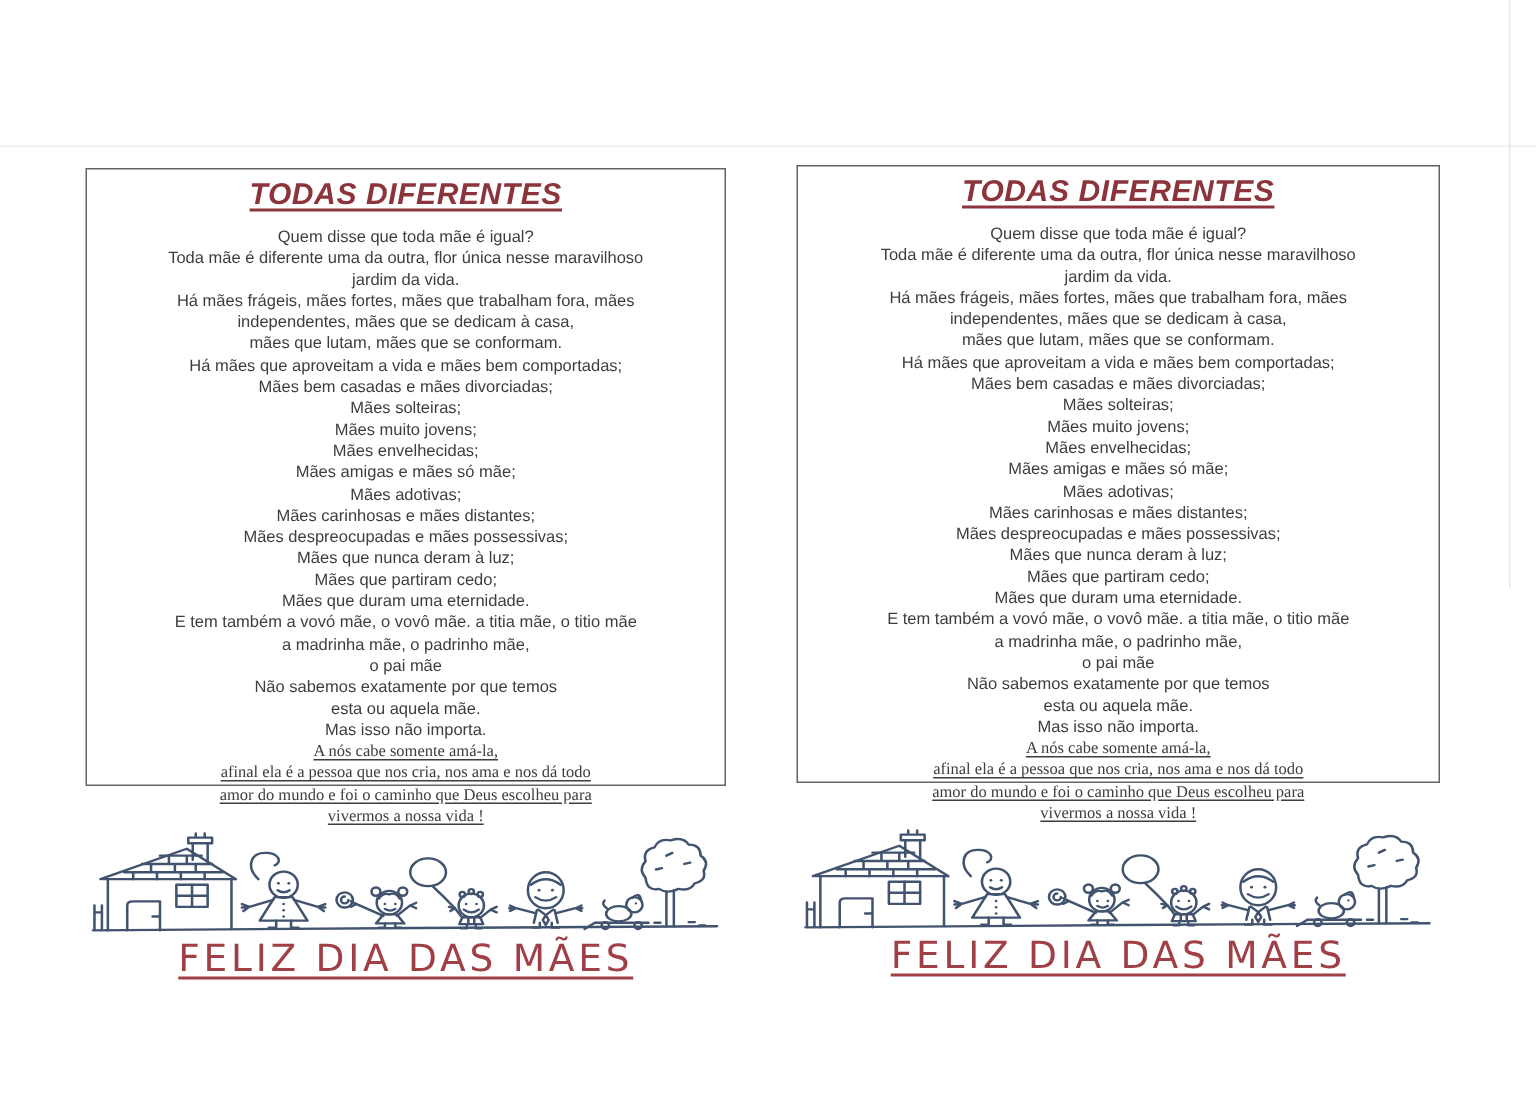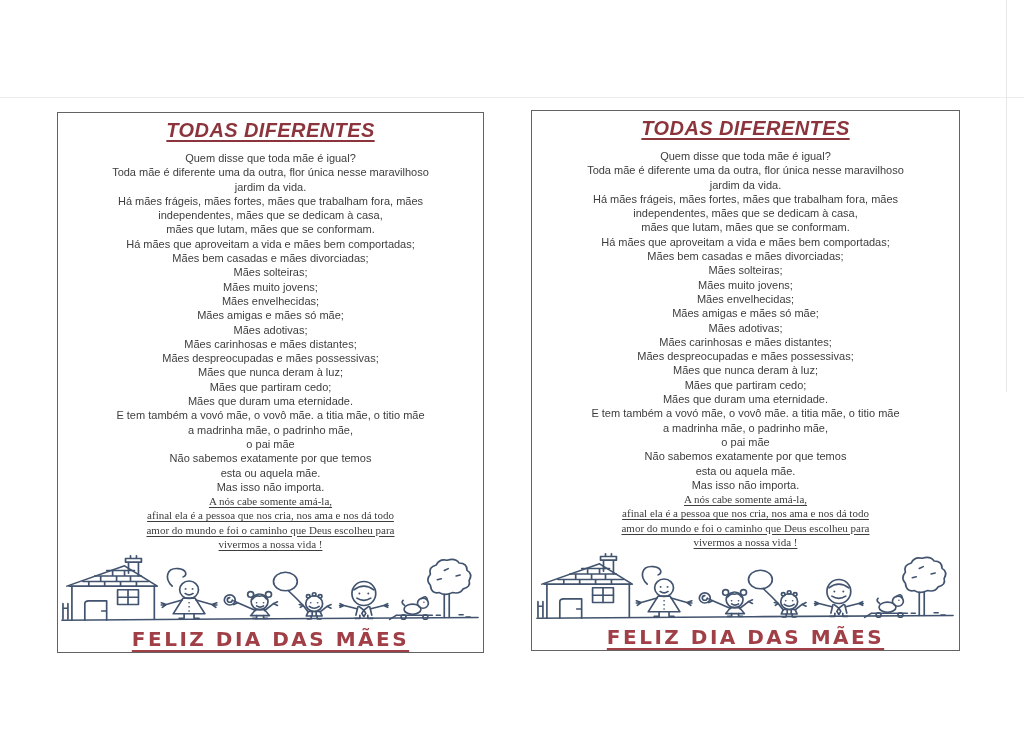--- a/index.html
+++ b/index.html
@@ -7,21 +7,21 @@
     position:relative;
     width:1024px;height:744px;
     background:var(--page_bg,#ffffff);
     overflow:hidden;
     font-family:"Liberation Sans",sans-serif;
   }
   .artifact-h{position:absolute;left:0;top:97px;width:1024px;height:1px;background:#ededed;}
   .artifact-v{position:absolute;left:1006px;top:0;width:1px;height:392px;background:#e7e7e7;}
   .card{
     position:absolute;
-    width:427px;height:541px;
+    width:427px;height:412px;
     box-sizing:border-box;
     border:1px solid var(--card_border,#636363);
     background:#fff;
     text-align:center;
   }
   .card-left{left:57px;top:112px;}
   .card-right{left:531px;top:110px;width:429px;}
   .card-title{
     margin-top:5px;
     font-family:"Liberation Sans",sans-serif;
@@ -44,22 +44,22 @@
     fill:none;
     stroke:var(--drawing_ink,#41536e);
     stroke-width:1.7;
     stroke-linecap:round;
     stroke-linejoin:round;
   }
   .ink .dot{fill:var(--drawing_ink,#41536e);stroke:none;}
   .card-footer{
     margin-top:3px;
     font-family:"DejaVu Sans",sans-serif;
-    font-weight:bold;
-    font-size:20px;line-height:26px;
+    font-weight:normal;
+    font-size:25px;line-height:26px;
     letter-spacing:2.5px;
     color:var(--footer_red,#a13f47);
     text-decoration:underline;
     text-underline-offset:4px;
   }
   .defs-holder{position:absolute;width:0;height:0;overflow:hidden;}
 </style>
 </head>
 <body>
 

